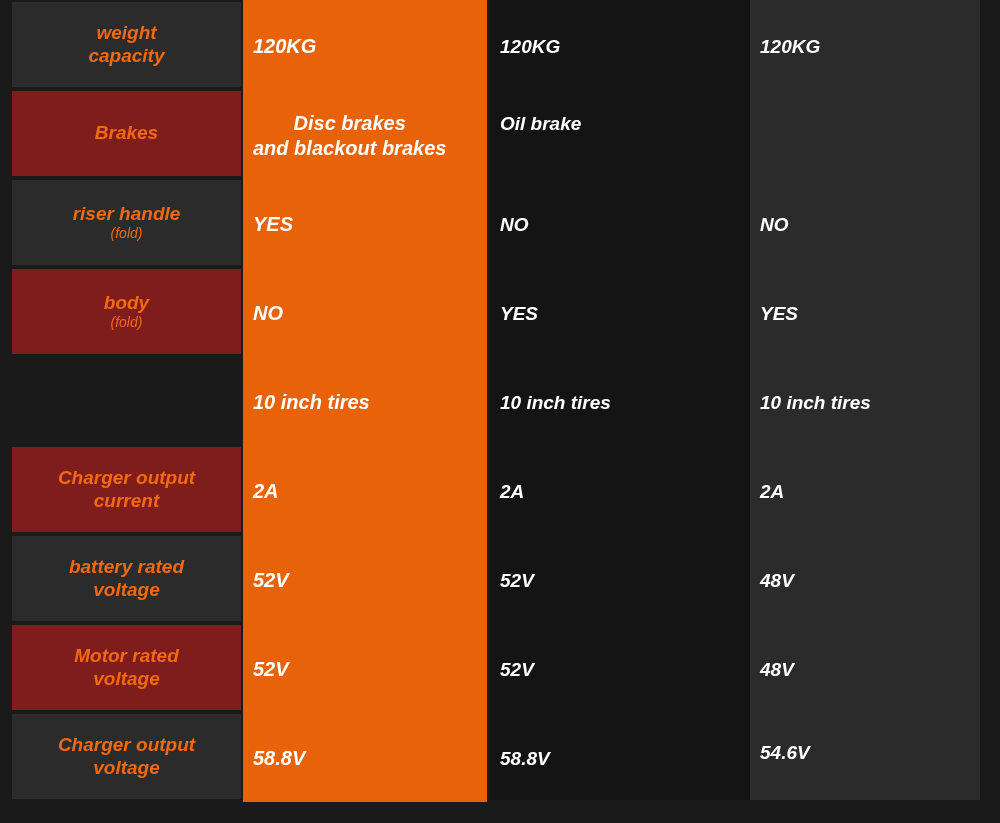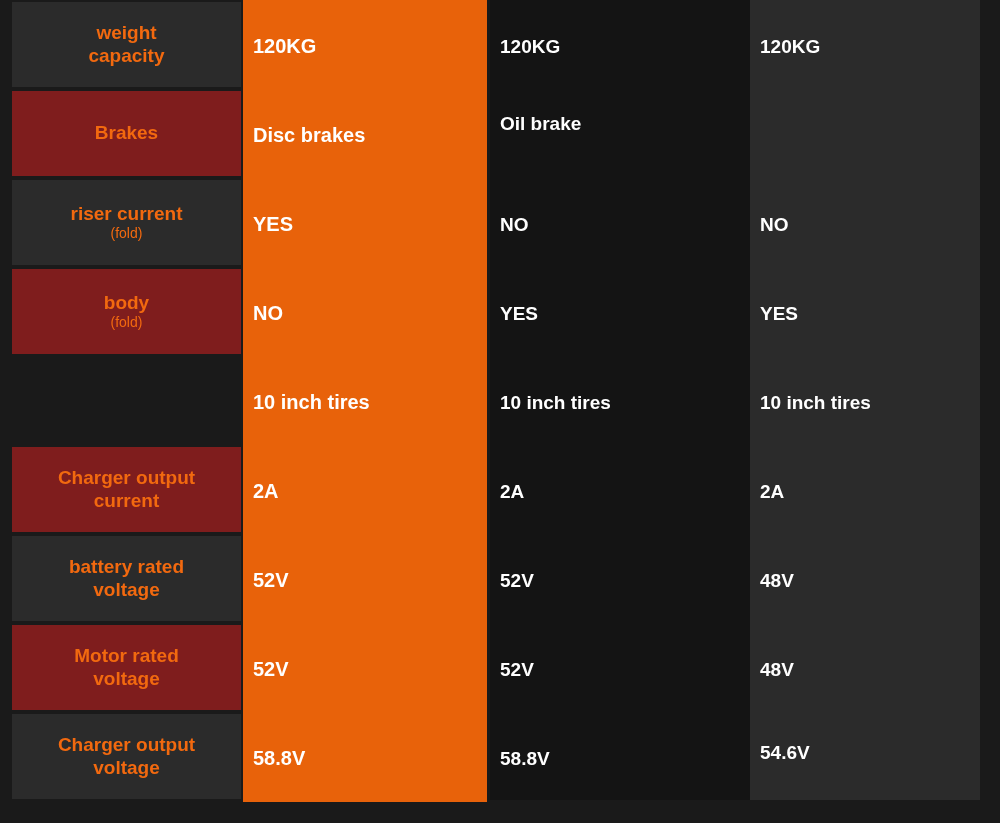--- a/index.html
+++ b/index.html
@@ -12,20 +12,21 @@
     height: 823px;
     font-family: "Liberation Sans", sans-serif;
     overflow: hidden;
     position: relative;
   }
 
   #spec-table {
     position: relative;
     width: 800px;
     height: 823px;
+    font-style: italic;
   }
 
   
   .label-col {
     position: absolute;
     left: 12px;
     top: 0;
     width: 229px;
     height: 823px;
   }
@@ -105,21 +106,21 @@
 <div id="spec-table">
 
   <div class="label-col">
       <div class="label-cell shade" style="top: 2px; height: 85px;">
         <div><span>weight</span><br><span>capacity</span></div>
       </div>
       <div class="label-cell plain" style="top: 91px; height: 85px;">
         <div><span>Brakes</span></div>
       </div>
       <div class="label-cell shade" style="top: 180px; height: 85px;">
-        <div><span>riser current</span><span class="sub">(fold)</span></div>
+        <div><span>riser handle</span><span class="sub">(fold)</span></div>
       </div>
       <div class="label-cell plain" style="top: 269px; height: 85px;">
         <div><span>body</span><span class="sub">(fold)</span></div>
       </div>
       <div class="label-cell plain" style="top: 447px; height: 85px;">
         <div><span>Charger output</span><br><span>current</span></div>
       </div>
       <div class="label-cell shade" style="top: 536px; height: 85px;">
         <div><span>battery rated</span><br><span>voltage</span></div>
       </div>
@@ -128,21 +129,21 @@
       </div>
       <div class="label-cell shade" style="top: 714px; height: 85px;">
         <div><span>Charger output</span><br><span>voltage</span></div>
       </div>
     </div>
   <div class="highlight-col">
       <div class="value-cell" style="top: 2px; height: 89px;">
         <div><span>120KG</span></div>
       </div>
       <div class="value-cell" style="top: 91px; height: 89px;">
-        <div><span>Disc brakes</span><br></div>
+        <div><span>Disc brakes</span><br><span>and blackout brakes</span></div>
       </div>
       <div class="value-cell" style="top: 180px; height: 89px;">
         <div><span>YES</span></div>
       </div>
       <div class="value-cell" style="top: 269px; height: 89px;">
         <div><span>NO</span></div>
       </div>
       <div class="value-cell" style="top: 358px; height: 89px;">
         <div><span>10 inch tires</span></div>
       </div>

